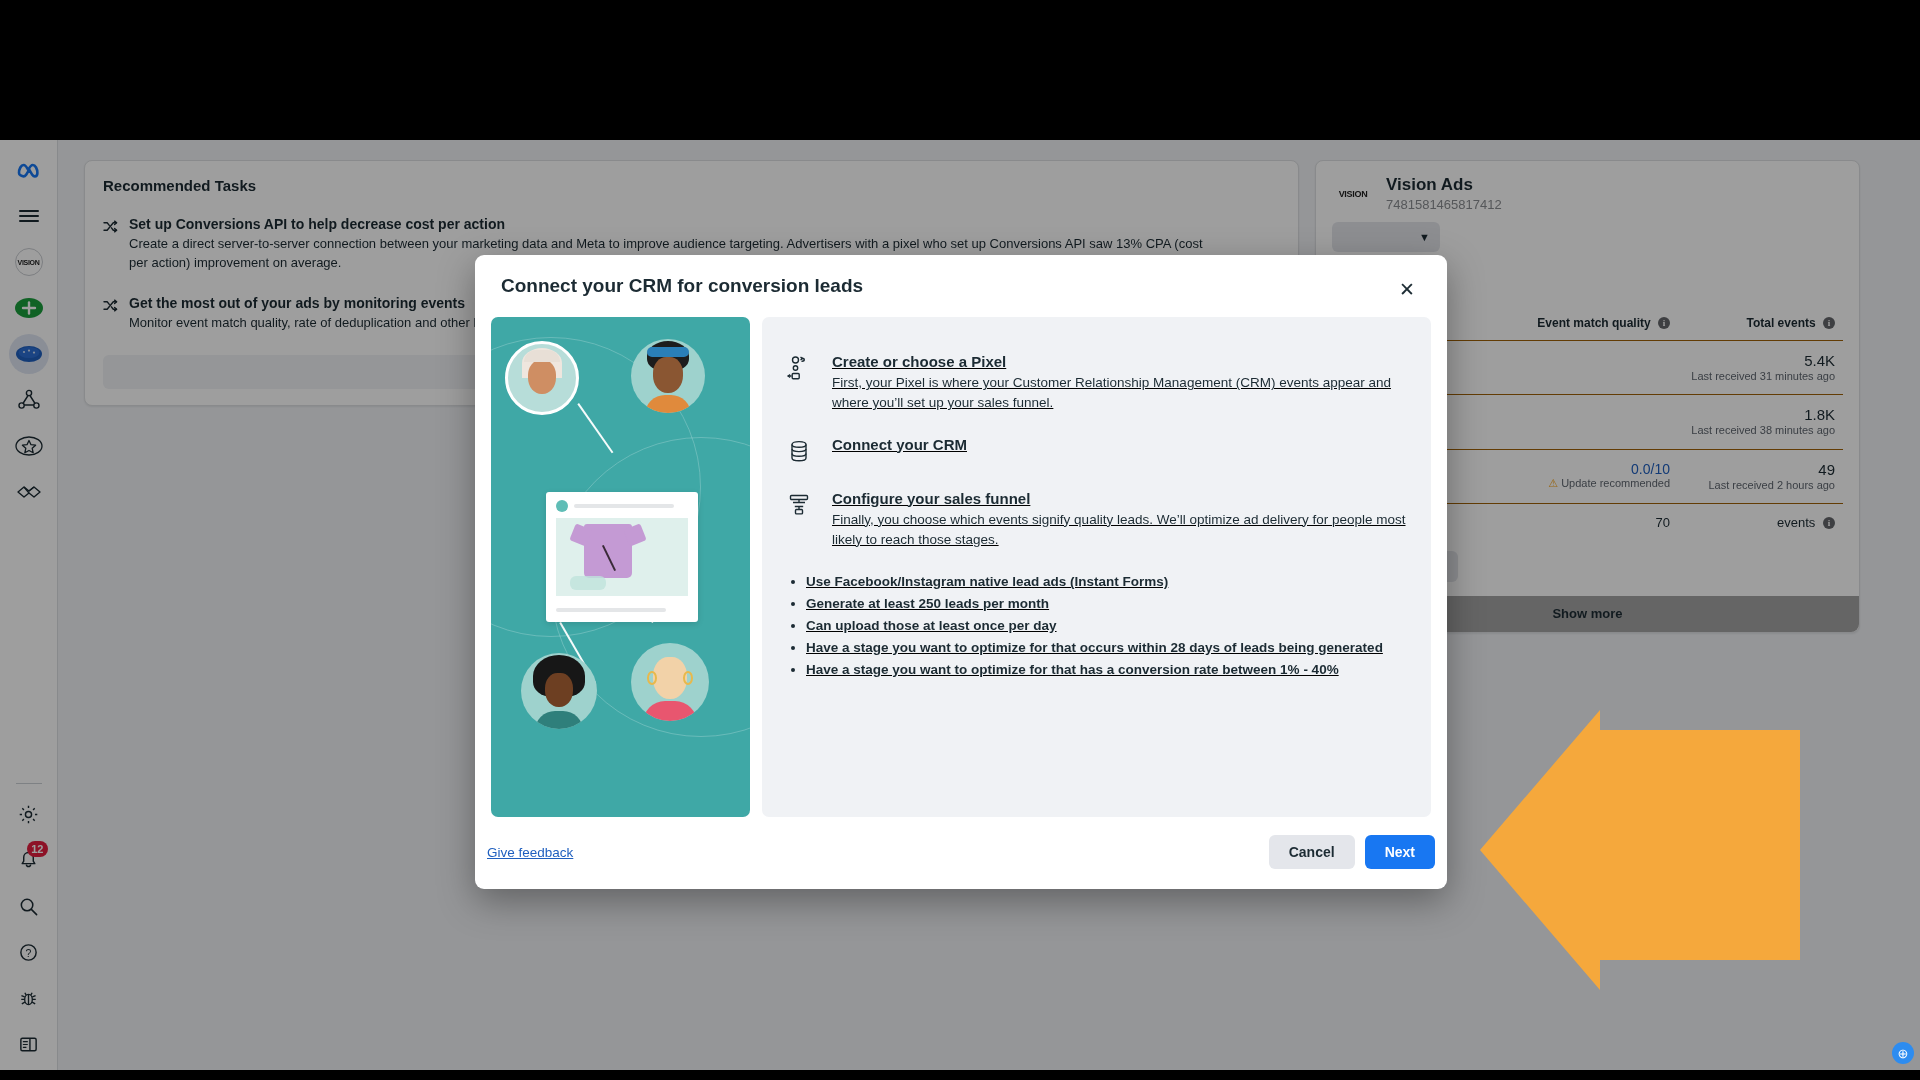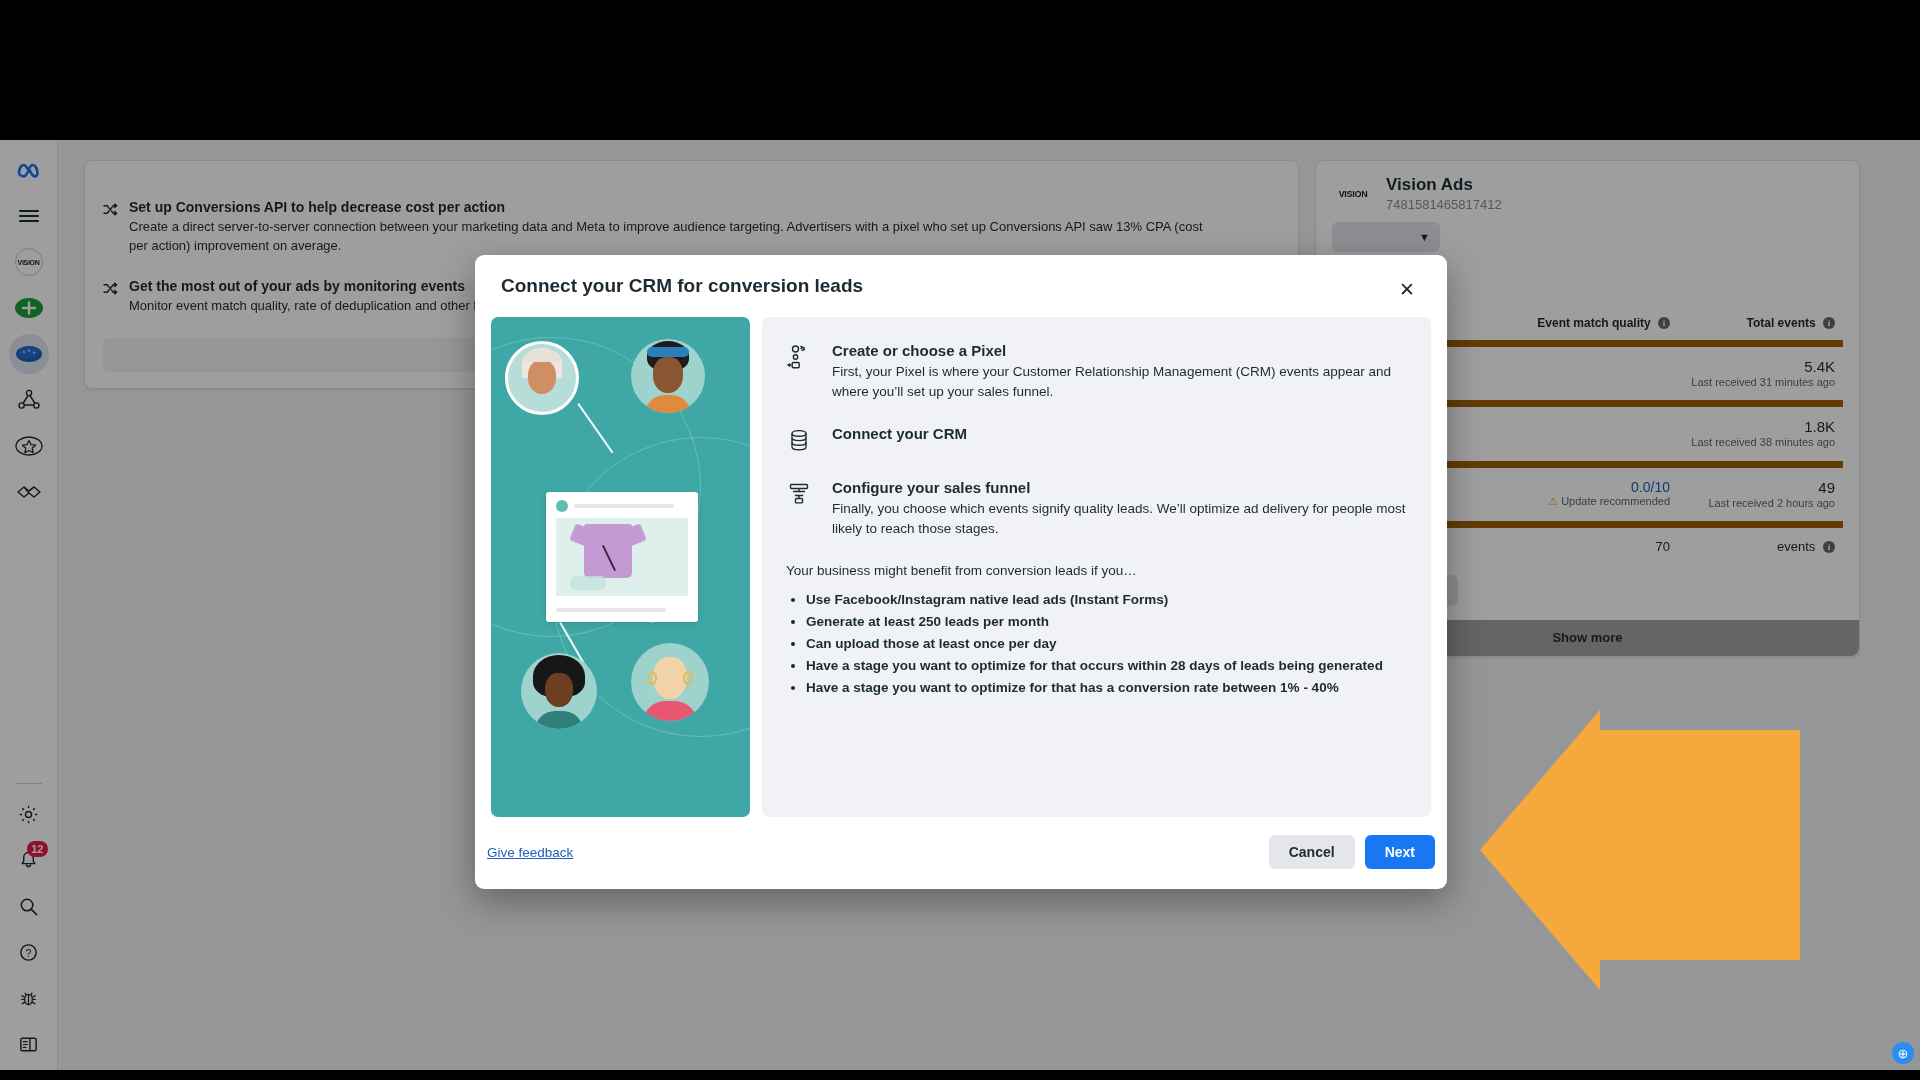--- a/index.html
+++ b/index.html
@@ -117,21 +117,21 @@
   }
   .dom-link { font-size: 14px; font-weight: bold; color: #1f5fbf; margin-top: 14px; }
   .dom-sub { font-size: 12px; color: #606770; }
   table { width: 100%; border-collapse: collapse; margin-top: 14px; }
   th {
     font-size: 12px; font-weight: bold; color: #1c2b33;
     text-align: right; padding: 6px 8px 10px; white-space: nowrap;
   }
   td {
     font-size: 13px; color: #1c2b33;
-    padding: 11px 8px; border-top: 7px solid #a16207;
+    padding: 11px 8px; border-top: 1px solid #a16207;
     vertical-align: top;
   }
   .c-emq { width: 150px; text-align: right; }
   .c-tot { width: 165px; text-align: right; }
   .big { font-size: 15px; }
   .muted { font-size: 11px; color: #606770; line-height: 1.3; }
   .emq-val { color: #1f5fbf; font-size: 14px; }
   .warn { font-size: 11px; color: #606770; }
   .warn-tri { color: #f5a623; font-size: 11px; }
   .info-dot {
@@ -202,22 +202,23 @@
     width: 152px; height: 130px; background: #fff; border-radius: 3px;
     box-shadow: 0 2px 6px rgba(0,0,0,.12);
   }
   #prod-img { position: absolute; left: 10px; top: 26px; width: 132px; height: 78px; background: #dff0ec; }
   .shirt { position: absolute; background: #c49ad4; }
 
   
   #steps {
     flex: 1 1 auto; height: 500px;
     background: #f0f2f5; border-radius: 7px;
-    padding: 25px 24px 18px;
+    padding: 36px 24px 18px;
     overflow: hidden;
+    text-decoration: underline;
   }
   .step { display: flex; gap: 16px; margin-bottom: 22px; }
   .step-ico { flex: 0 0 30px; color: #1c2b33; padding-top: 2px; }
   .step-h { font-size: 15px; font-weight: bold; color: #1c2b33; }
   .step-b { font-size: 13.5px; color: #1c2b33; line-height: 1.5; margin-top: 3px; }
   #benefit-lead { font-size: 13.5px; color: #1c2b33; margin: 24px 0 12px; }
   #benefits { list-style: disc; padding-left: 20px; }
   #benefits li {
     font-size: 13.5px; font-weight: bold; color: #1c2b33;
     line-height: 1.55; margin-bottom: 1px;
@@ -375,20 +376,21 @@
           </g>
         </svg>
       </div>
     </nav>
 
     <div id="main">
 
       <div id="cols">
 
         <section id="left-card" class="card">
+          <div id="rec-title">Recommended Tasks</div>
 
           <div class="task">
             <span class="task-ico">
               <svg width="15" height="13" viewBox="0 0 16 14">
                 <g fill="none" stroke="#1c2b33" stroke-width="1.5" stroke-linecap="round" stroke-linejoin="round">
                   <path d="M1 11h3.4L11 3h3.4"></path>
                     <path d="M1 3h3.4l2.3 2.8"></path>
                   <path d="M12.4 1.2 14.6 3l-2.2 1.8"></path>
                     <path d="M12.4 9.2 14.6 11l-2.2 1.8"></path>
                   <path d="M9 8.4 11 11h3.4"></path>
@@ -613,21 +615,20 @@
                   <path d="M13 7.5v3M13 14.5v3"></path>
                 </g>
               </svg>
             </span>
             <div>
               <div class="step-h">Configure your sales funnel</div>
               <div class="step-b">Finally, you choose which events signify quality leads. We’ll optimize ad delivery for people most likely to reach those stages.</div>
             </div>
           </div>
 
-          <div id="benefit-lead">Your business might benefit from conversion leads if you…</div>
 
           <ul id="benefits">
             <li>Use Facebook/Instagram native lead ads (Instant Forms)</li>
             <li>Generate at least 250 leads per month</li>
             <li>Can upload those at least once per day</li>
             <li>Have a stage you want to optimize for that occurs within 28 days of leads being generated</li>
             <li>Have a stage you want to optimize for that has a conversion rate between 1% - 40%</li>
           </ul>
         </div>
       </div>

